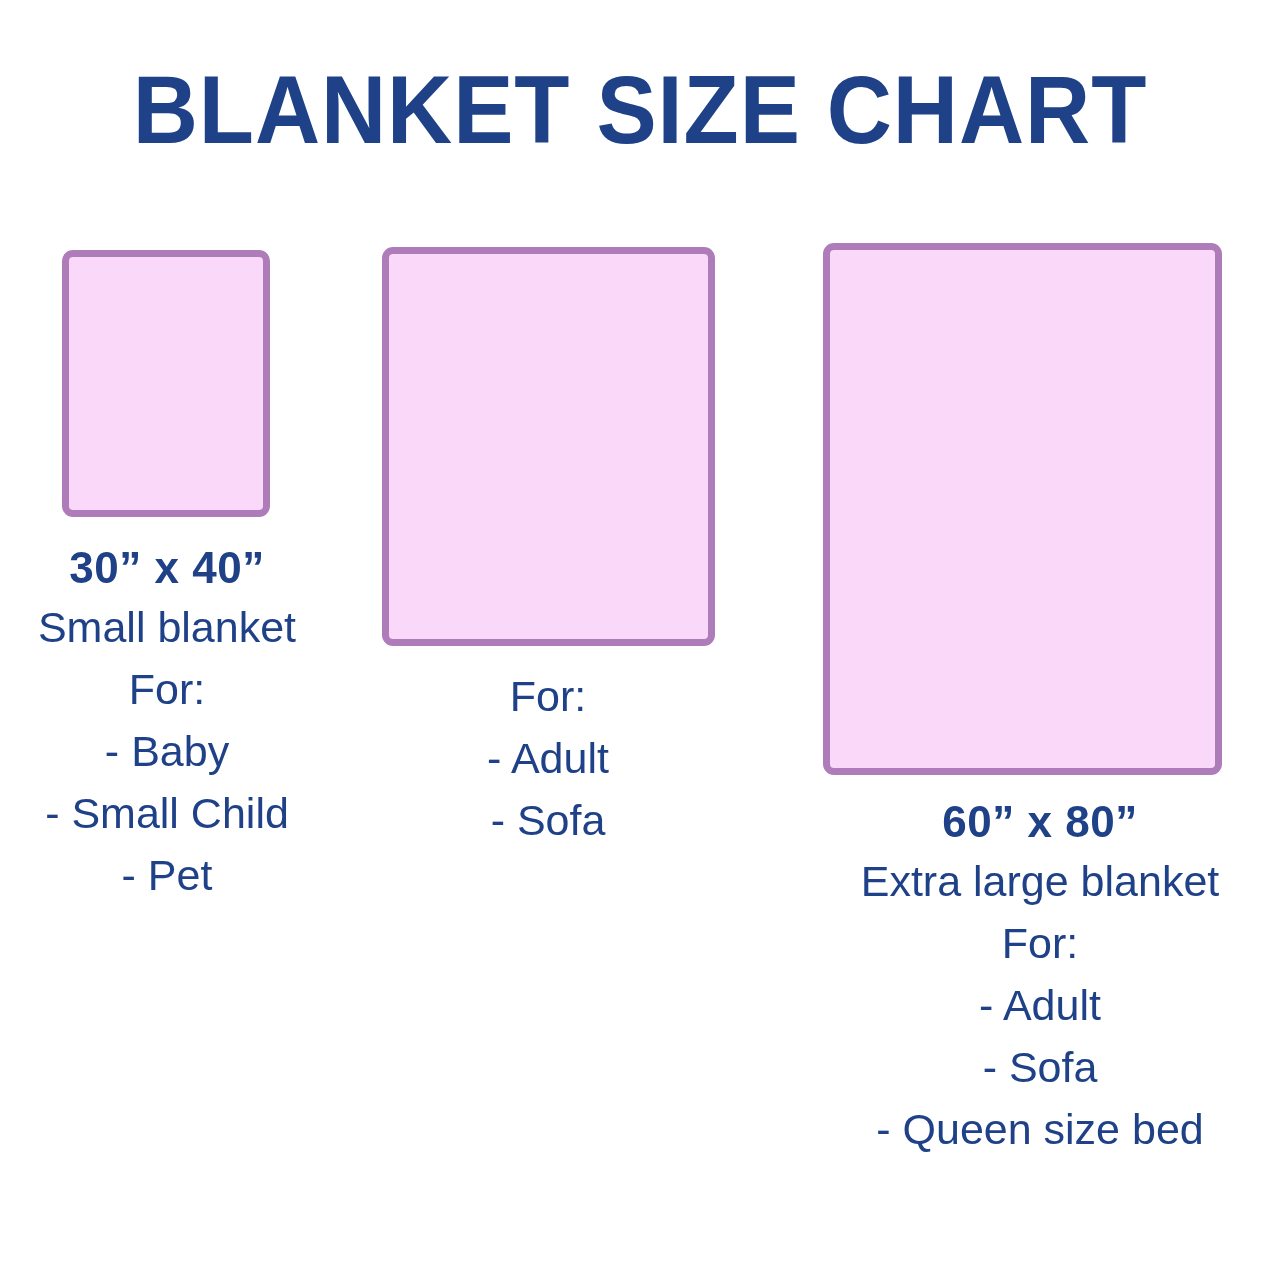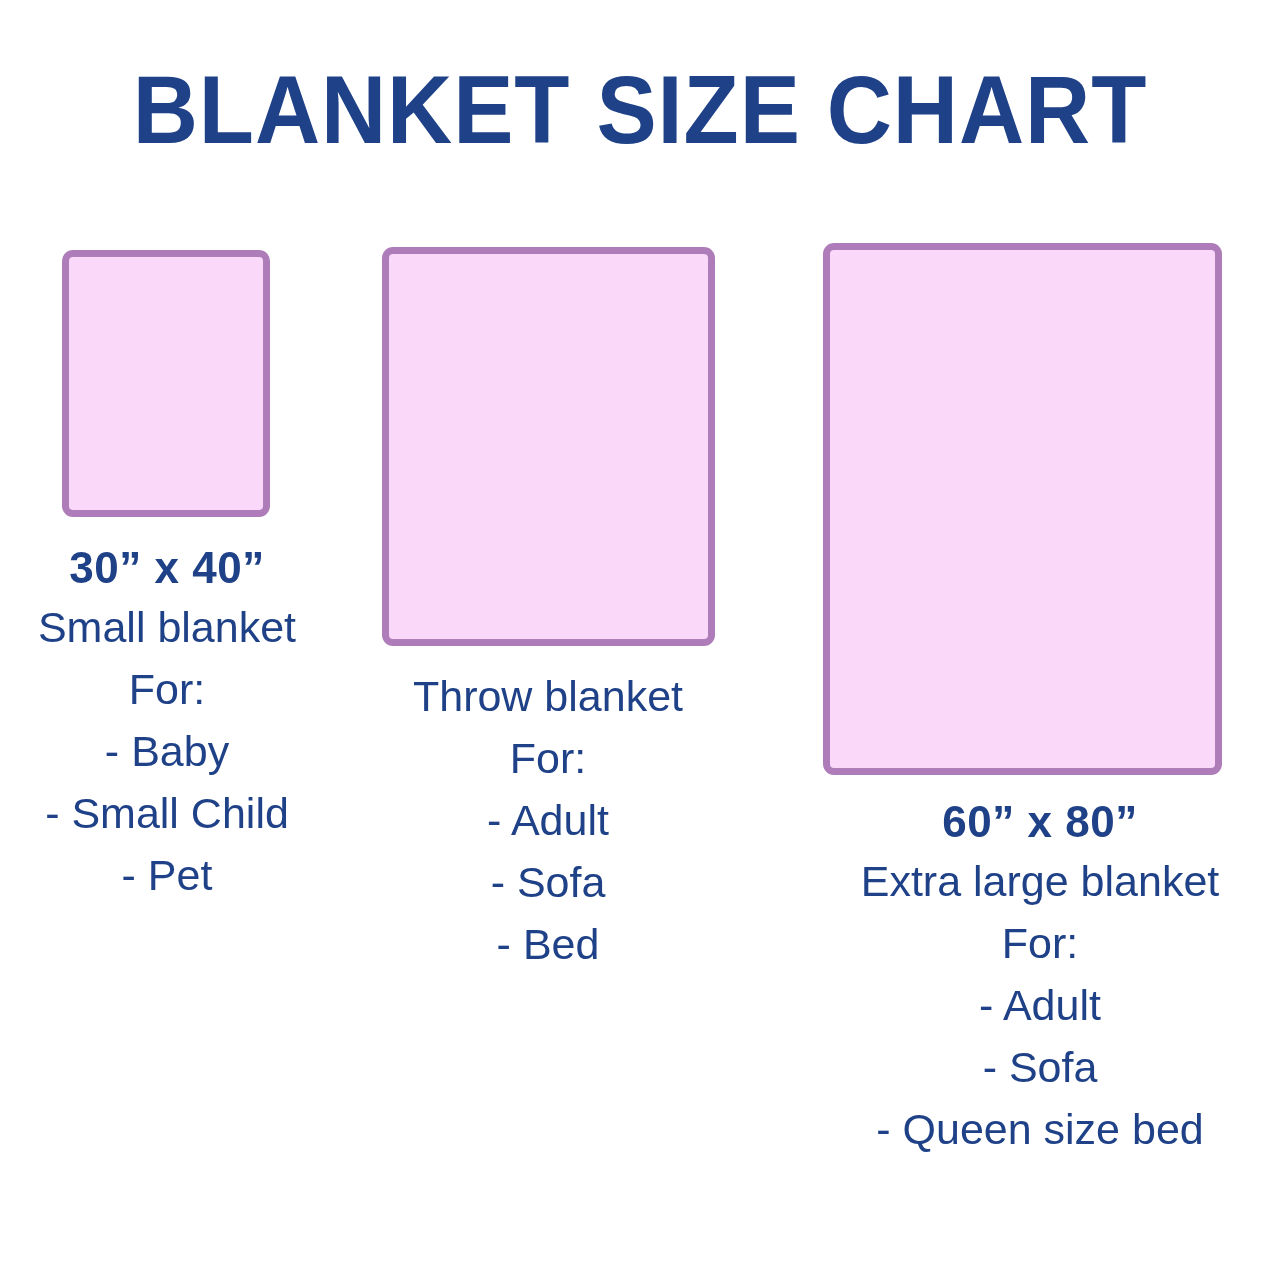--- a/index.html
+++ b/index.html
@@ -141,25 +141,23 @@
       <div class="for-label">For:</div>
       <div class="use-item">- Baby</div>
       <div class="use-item">- Small Child</div>
       <div class="use-item">- Pet</div>
     </div>
   </div>
 
   <div class="column" id="col-throw">
     <div class="swatch"></div>
     <div class="caption">
-      <div class="blanket-name">Throw blanket</div>
       <div class="for-label">For:</div>
       <div class="use-item">- Adult</div>
       <div class="use-item">- Sofa</div>
-      <div class="use-item">- Bed</div>
     </div>
   </div>
 
   <div class="column" id="col-xlarge">
     <div class="swatch"></div>
     <div class="caption">
       <div class="dimension">60” x 80”</div>
       <div class="blanket-name">Extra large blanket</div>
       <div class="for-label">For:</div>
       <div class="use-item">- Adult</div>

